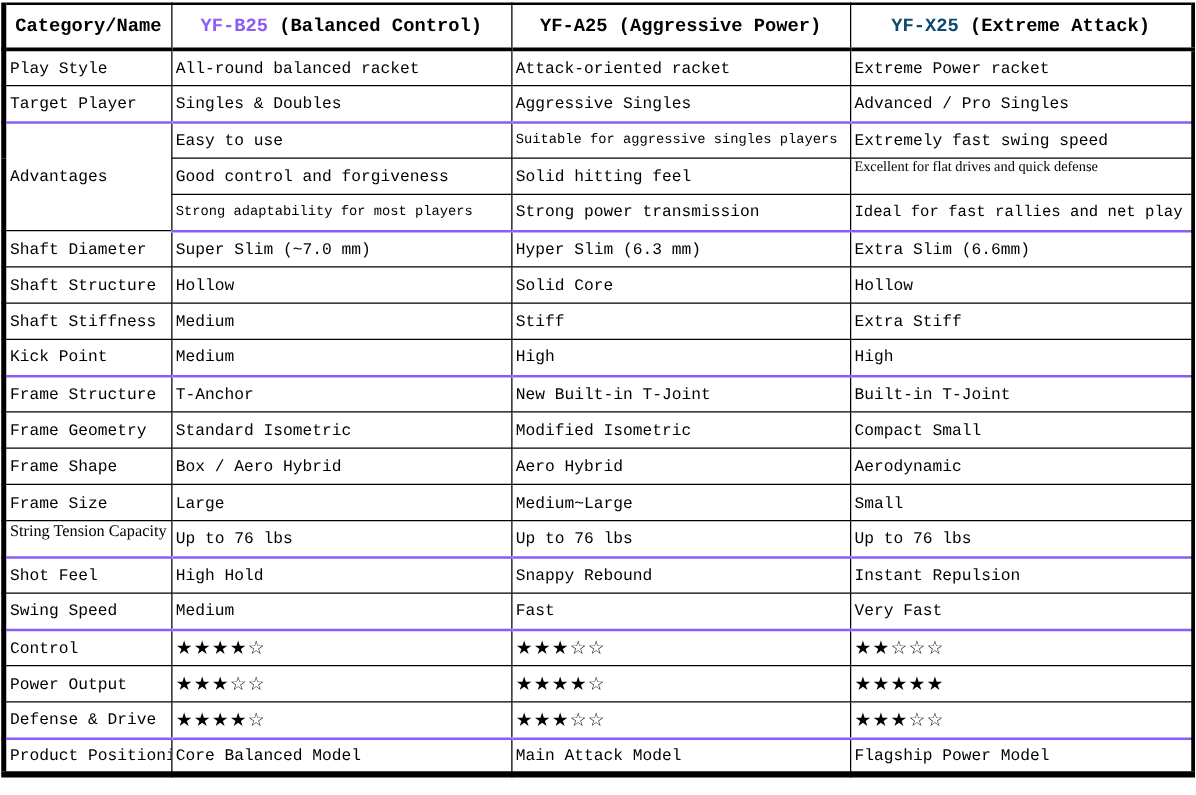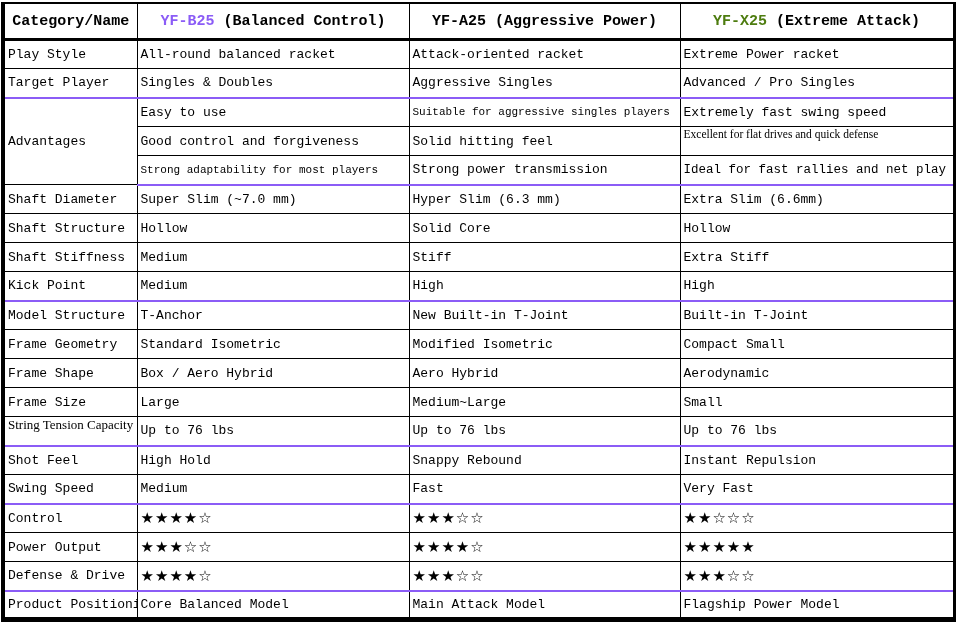--- a/index.html
+++ b/index.html
@@ -66,21 +66,21 @@
     <col style="width:134px">
         <col style="width:272px">
         <col style="width:271px">
         <col style="width:274px">
   </colgroup>
   <thead>
     <tr class="hdr">
       <th>Category/Name</th>
       <th><span class="model-code" style="color: #8b5cf6;">YF-B25</span><span class="tagline">(Balanced Control)</span></th>
       <th><span class="model-code" style="color: #000000;">YF-A25</span><span class="tagline">(Aggressive Power)</span></th>
-      <th><span class="model-code" style="color: #4d7c0f;">YF-X25</span><span class="tagline">(Extreme Attack)</span></th>
+      <th><span class="model-code" style="color: #0c4a6e;">YF-X25</span><span class="tagline">(Extreme Attack)</span></th>
     </tr>
   </thead>
   <tbody>
     <tr>
       <td class="label">Play Style</td>
       <td>All-round balanced racket</td>
       <td>Attack-oriented racket</td>
       <td>Extreme Power racket</td>
     </tr>
     <tr class="sep">
@@ -123,21 +123,21 @@
       <td>Stiff</td>
       <td>Extra Stiff</td>
     </tr>
     <tr class="sep">
       <td class="label">Kick Point</td>
       <td>Medium</td>
       <td>High</td>
       <td>High</td>
     </tr>
     <tr>
-      <td class="label">Model Structure</td>
+      <td class="label">Frame Structure</td>
       <td>T-Anchor</td>
       <td>New Built-in T-Joint</td>
       <td>Built-in T-Joint</td>
     </tr>
     <tr>
       <td class="label">Frame Geometry</td>
       <td>Standard Isometric</td>
       <td>Modified Isometric</td>
       <td>Compact Small</td>
     </tr>

